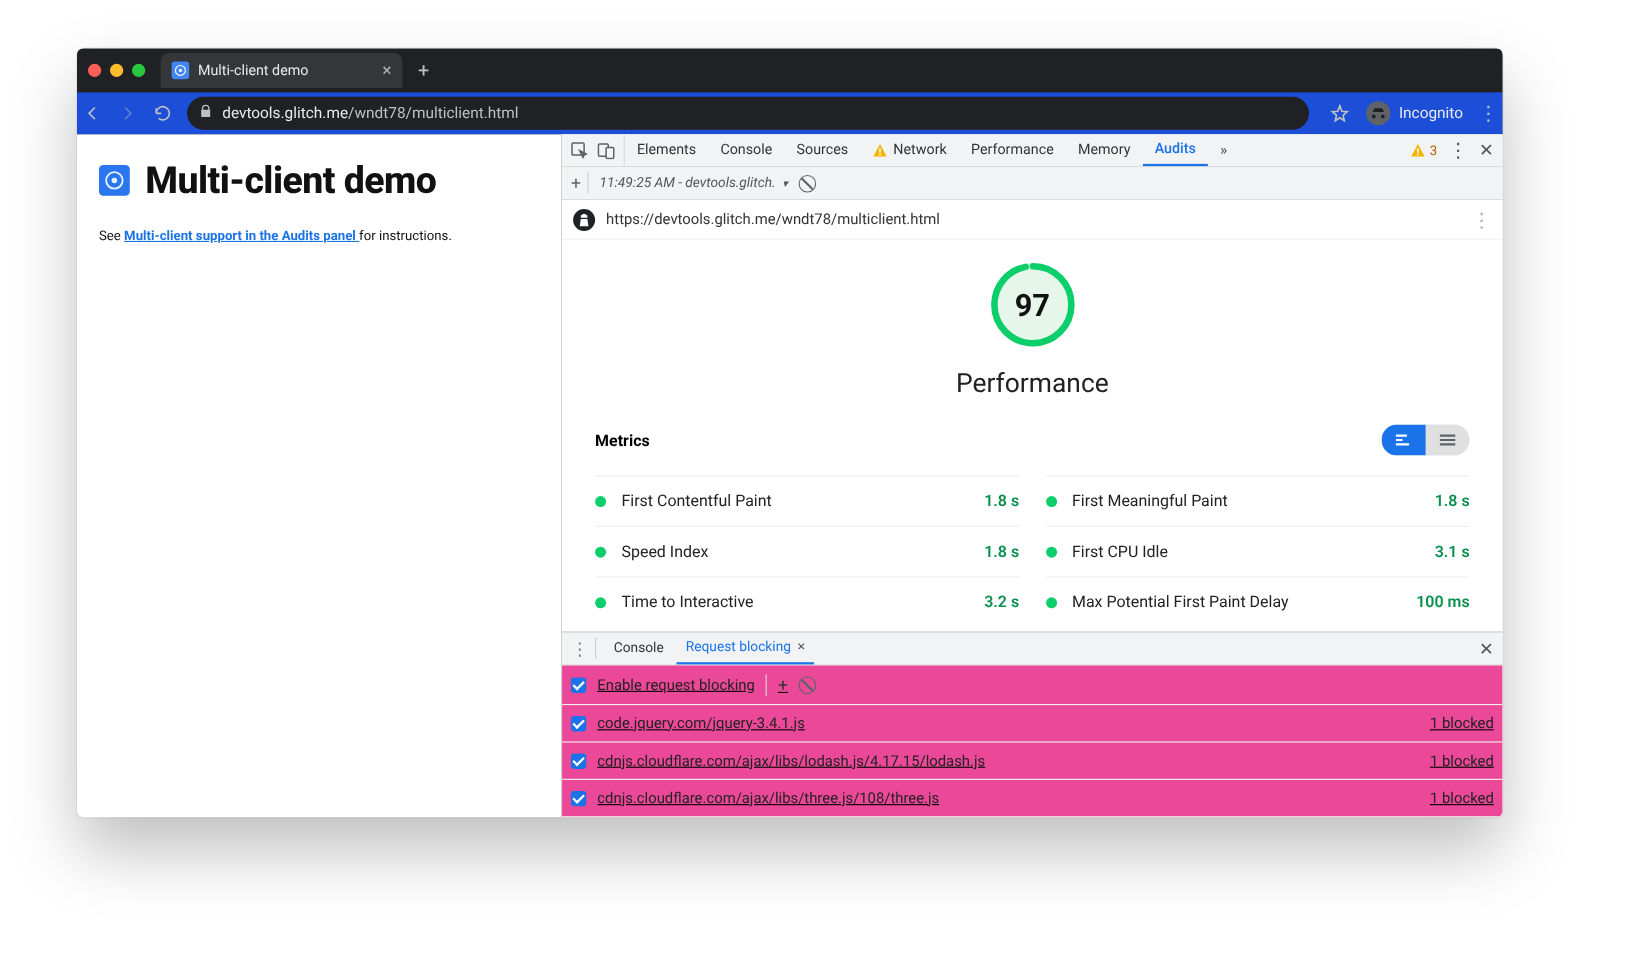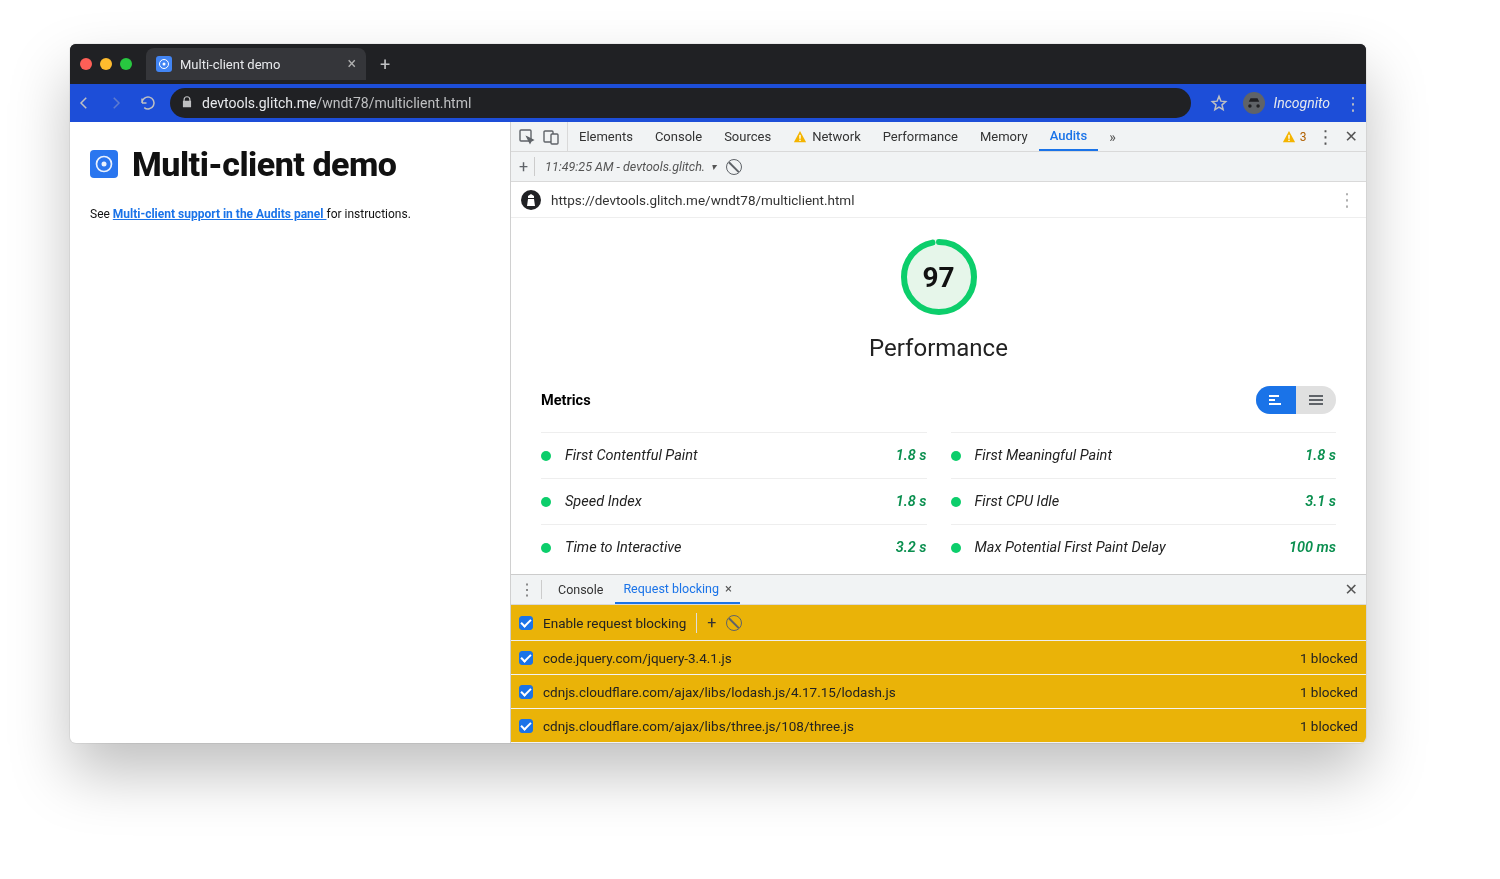--- a/index.html
+++ b/index.html
@@ -40,21 +40,21 @@
   .addrbar { height:38px; display:flex; align-items:center; gap:12px; padding:0 4px; background:#1d4ed8; color:#bfc0c2; }
   .navbtn { width:20px; height:20px; display:flex; align-items:center; justify-content:center; color:#bfc0c2; }
   .navbtn svg { width:18px; height:18px; stroke:currentColor; fill:none; stroke-width:2; }
   .urlfield {
     flex:1; background:#202124; border-radius:18px; height:30px; display:flex; align-items:center;
     gap:8px; padding:0 10px; font-size:14px; color:#bfc0c2;
   }
   .lock { color:#bfc0c2; }
   .url-white { color:#e8eaed; }
   .righticons { display:flex; align-items:center; gap:14px; padding-left:6px; }
-  .incognito { display:flex; align-items:center; gap:8px; color:#e8eaed; font-size:14px;font-style:italic; }
+  .incognito { display:flex; align-items:center; gap:8px; color:#e8eaed; font-size:14px; }
   .incicon { width:22px; height:22px; background:#5f6368; border-radius:50%; display:flex; align-items:center; justify-content:center; }
   .incicon svg { width:14px; height:10px; fill:#202124; }
   .kebab { color:#bfc0c2; font-size:18px; }
 
   
   .content { flex:1; display:flex; min-height:0; }
   .page {
     width: 440px; padding: 22px 20px 20px 20px; color:#111;
   }
   .page-head { display:flex; align-items:center; gap:14px; }
@@ -103,36 +103,36 @@
   .metrics { padding: 24px 30px 0 30px; }
   .metrics-head { display:flex; align-items:center; }
   .metrics-title { font-weight:700; font-size:14.5px; }
   .view-toggle { margin-left:auto; display:flex; border-radius:16px; background:#e0e0e0; height:28px; overflow:hidden; }
   .vt-btn { width:40px; display:flex; align-items:center; justify-content:center; cursor:pointer; }
   .vt-btn svg { width:16px; height:12px; }
   .vt-btn.active { background:#1a73e8; }
   .vt-btn.active svg path { stroke:#fff; fill:#fff; }
   .vt-btn:not(.active) svg path { stroke:#5f6368; fill:#5f6368; }
 
-  .metric-grid { display:grid; grid-template-columns: 1fr 1fr; column-gap:24px; margin-top:18px;font-style:italic; }
+  .metric-grid { display:grid; grid-template-columns: 1fr 1fr; column-gap:24px; margin-top:18px; }
   .metric-row { display:flex; align-items:center; height:46px; border-top:1px solid #eee; }
   .mdot { width:10px; height:10px; border-radius:50%; background:#0cce6b; margin-right:14px; flex:none; }
   .mname { font-size:14.5px; color:#222; }
   .mval { margin-left:auto; font-size:14.5px; font-weight:600; color:#0a8f4f; }
 
   
   .drawer { border-top:1px solid #ccc; background:#f1f3f4; display:flex; flex-direction:column; }
   .drawer-tabs { height:30px; display:flex; align-items:center; gap:4px; padding:0 8px; border-bottom:1px solid #d9d9d9; font-size:12.5px; color:#333; }
   .drawer-kebab { color:#777; font-size:16px; padding-right:6px; border-right:1px solid #ccc; margin-right:4px; }
   .dr-tab { padding:4px 8px; cursor:pointer; display:flex; align-items:center; gap:6px; height:100%; }
   .dr-tab.active { color:#1a73e8; border-bottom:2px solid #1a73e8; }
   .dr-close { font-size:13px; color:#555; }
   .drawer-x { margin-left:auto; font-size:16px; color:#555; cursor:pointer; }
 
-  .drawer-body { background:#eab308; }
+  .drawer-body { background:#ec4899;text-decoration:underline; }
   .rb-toolbar { height:36px; display:flex; align-items:center; gap:10px; padding:0 8px; border-bottom:1px solid #eee; font-size:13.5px; color:#222; }
   .chk { width:14px; height:14px; border:1.5px solid #1a73e8; border-radius:3px; background:#1a73e8; position:relative; flex:none; }
   .chk:after { content:""; position:absolute; left:3px; top:0.5px; width:4px; height:8px; border:solid #fff; border-width:0 2px 2px 0; transform:rotate(45deg); }
   .rb-sep { width:1px; height:20px; background:#ddd; }
   .rb-plus { font-size:16px; color:#333; cursor:pointer; }
 
   .rb-row { height:34px; display:flex; align-items:center; gap:10px; padding:0 8px; font-size:13.5px; color:#222; border-bottom:1px solid #f2f2f2; }
   .rb-count { margin-left:auto; font-size:13.5px; color:#222; }
 
 </style>

